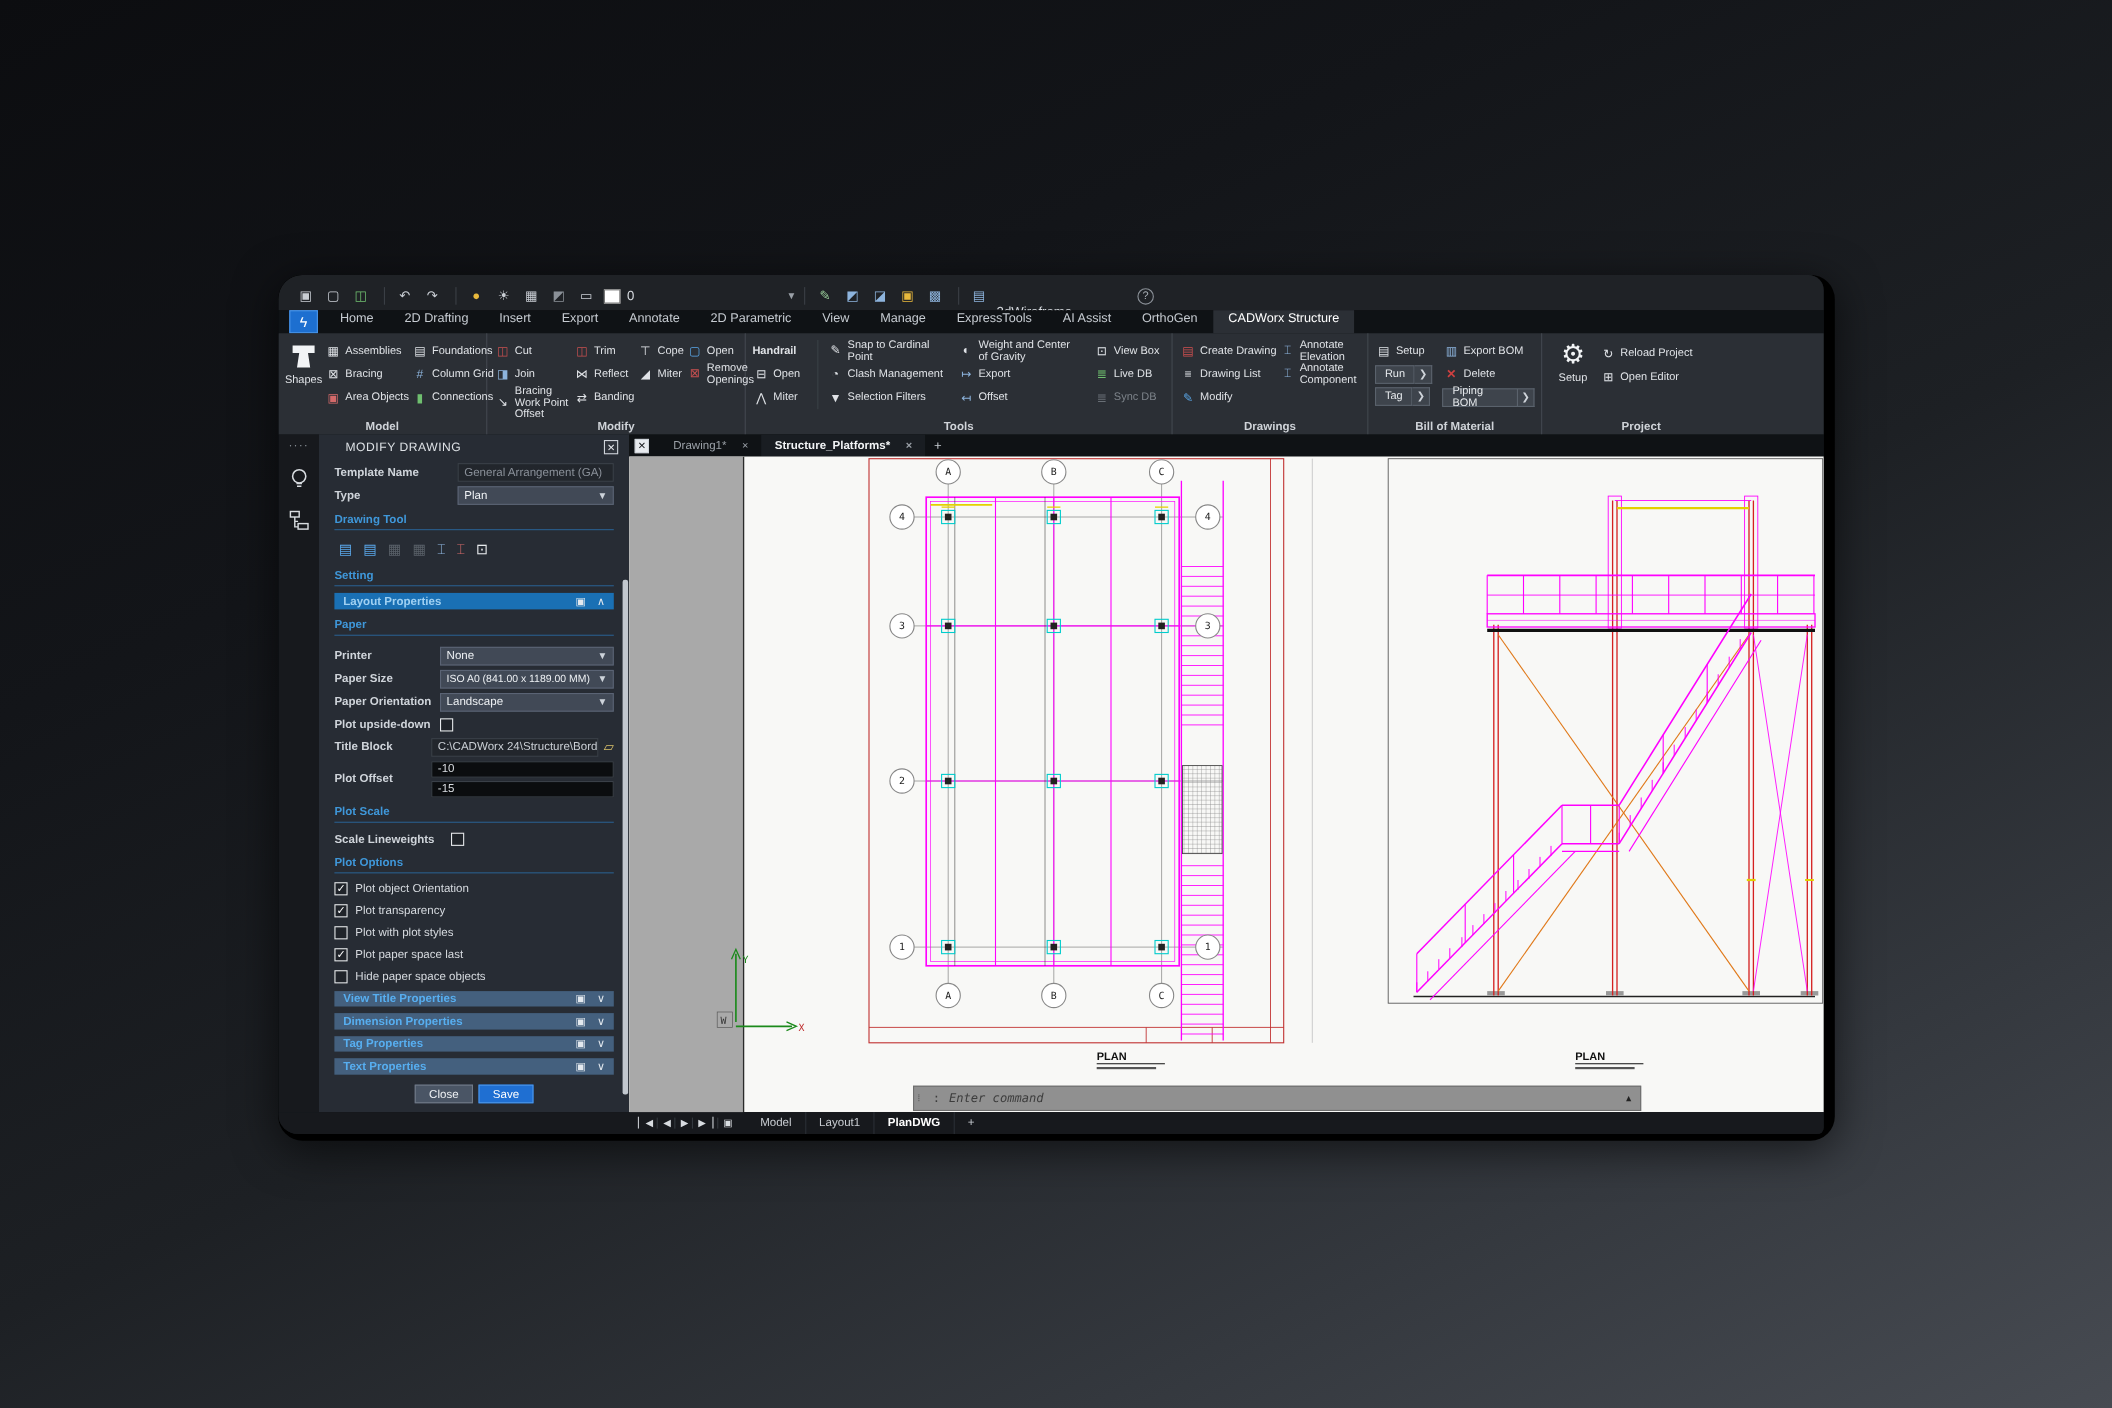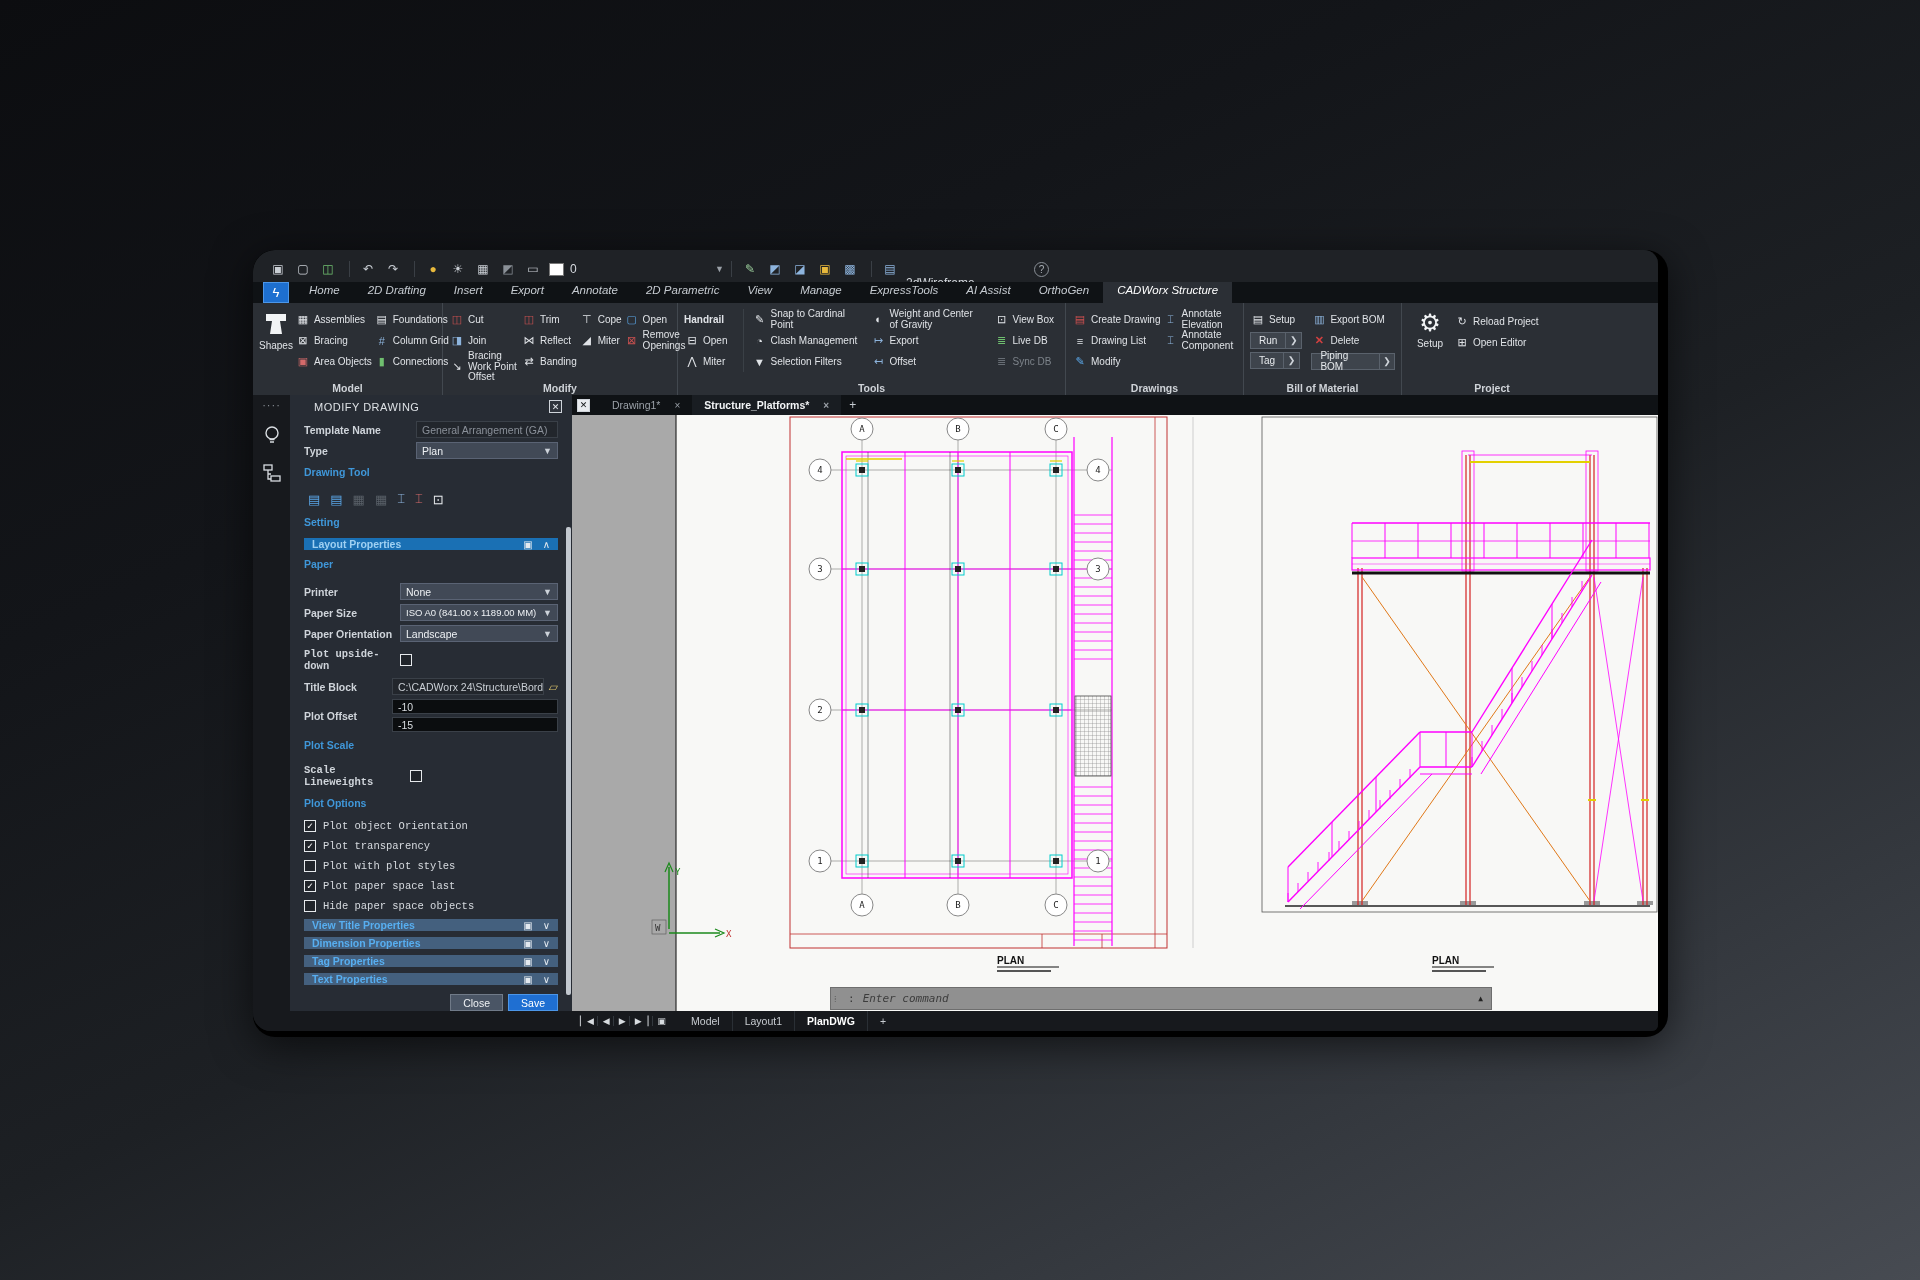--- a/index.html
+++ b/index.html
@@ -15,21 +15,21 @@
   .qicon{width:22px;height:18px;display:flex;align-items:center;justify-content:center;margin-right:3px;font-size:12px;color:#c9ced4;}
   .qsep{width:1px;height:16px;background:#3a3f45;margin:0 7px;}
   .layerbox{display:flex;align-items:center;width:175px;height:18px;margin-left:2px;color:#d6dadf;}
   .swatch{width:15px;height:13px;background:#fff;border:1px solid #777;margin-right:6px;}
   .chev{color:#9aa0a7;font-size:9px;margin-left:auto;}
   .vsbox{display:flex;align-items:flex-end;width:118px;height:18px;color:#d6dadf;margin-left:2px;margin-top:24px;}
   .helpc{width:15px;height:15px;border:1px solid #8a9097;border-radius:50%;font-size:10px;display:flex;align-items:center;justify-content:center;color:#aab0b7;margin-left:10px;}
   
   .tabrow{position:absolute;left:0;top:32px;width:100%;height:21px;background:#0f1215;display:flex;align-items:stretch;font-size:11.5px;color:#c6cbd1;}
   .appbtn{width:26px;margin:0 6px 0 10px;background:#1d6fd0;border:1px solid #4c96e8;display:flex;align-items:center;justify-content:center;color:#fff;font-size:13px;}
-  .rtab{padding:2px 14px 0 14px;cursor:default;font-style:italic;}
+  .rtab{padding:2px 14px 0 14px;cursor:default;}
   .rtab.active{background:#2b2f35;color:#fff;}
   
   .ribbon{position:absolute;left:0;top:53px;width:100%;height:92px;background:#2b2f35;display:flex;color:#e0e3e7;}
   .rpanel{position:relative;height:100%;border-right:1px solid #42484f;padding:6px 4px 14px 6px;display:flex;align-items:flex-start;}
   .rpanel-label{position:absolute;bottom:1px;left:0;width:100%;text-align:center;font-size:10.5px;font-weight:bold;color:#cfd3d8;}
   .rcol{display:flex;flex-direction:column;margin-right:2px;}
   .ritem{display:flex;align-items:center;height:21px;font-size:10px;white-space:nowrap;cursor:default;}
   .ritem .ri{width:16px;text-align:center;margin-right:3px;font-size:11px;flex:none;}
   .w2{white-space:normal;line-height:1.05;height:auto;min-height:21px;}
   .w2 span.lbl{display:inline-block;width:62px;}
@@ -54,27 +54,27 @@
   .pselect{flex:1;height:17px;background:#414956;border:1px solid #5a6374;color:#eef1f4;padding:0 5px;display:flex;align-items:center;}
   .pselect .chev{color:#cdd3da;}
   .bluehead{color:#3f97d9;font-weight:bold;margin:5px 0 2px 0;}
   .bluehr{height:1px;background:#2a5e8c;margin:1px 0 4px 0;}
   .toolicons{display:flex;align-items:center;gap:10px;margin:6px 0 4px 4px;font-size:13px;}
   .toolicons span{cursor:default;}
   .secbar{height:22px;background:#44607e;display:flex;align-items:center;padding:0 8px;color:#57aef0;font-weight:bold;margin:3px 0;}
   .secbar.sel{background:#1a70b4;color:#9fd0f2;}
   .secbar .sic{margin-left:auto;color:#e3e9ef;font-weight:normal;font-size:10px;}
   .secbar .sch{margin-left:10px;color:#e3e9ef;font-weight:normal;font-size:10px;}
-  .cbrow{display:flex;align-items:center;margin:4px 0;font-family:Liberation Mono, monospace;}
+  .cbrow{display:flex;align-items:center;margin:4px 0;}
   .cbox{width:12px;height:12px;border:1px solid #e6e9ec;background:#20242a;margin-right:7px;flex:none;display:flex;align-items:center;justify-content:center;font-size:10px;color:#fff;}
   .cbox .mk{display:none;}
   .cbox.checked .mk{display:block;}
   .offcol{flex:1;display:flex;flex-direction:column;gap:3px;}
   .binput{height:15px;background:#0b0d0f;border:1px solid #3a4048;color:#d8dce0;padding:0 5px;display:flex;align-items:center;}
-  .btnrow{margin-top:auto;display:flex;justify-content:flex-end;gap:5px;padding:6px 0 2px 0;}
+  .btnrow{margin-top:auto;display:flex;justify-content:center;gap:5px;padding:6px 0 2px 0;}
   .btn{height:17px;padding:0 12px;font-size:10.5px;display:flex;align-items:center;border:1px solid #707a88;background:#4a5565;color:#eef1f4;}
   .btn.primary{background:#1f6fd2;border-color:#4c96e8;color:#fff;}
   .pscroll{position:absolute;right:1px;top:132px;width:5px;height:468px;background:#c2c8cf;border-radius:2px;}
   
   .canvascol{flex:1;display:flex;flex-direction:column;position:relative;}
   .doctabs{height:20px;background:#0f1215;display:flex;align-items:center;font-size:10.5px;color:#9ba1a8;flex:none;}
   .dclose{width:13px;height:13px;border:1px solid #cfd4da;background:#e8ebef;color:#14171a;font-size:9px;display:flex;align-items:center;justify-content:center;margin:0 10px 0 5px;}
   .dtab{display:flex;align-items:center;gap:14px;padding:2px 12px;height:100%;}
   .dtab.active{color:#f2f4f6;font-weight:bold;background:#191d22;}
   .dtab .x{font-size:10px;color:#9ba1a8;}

